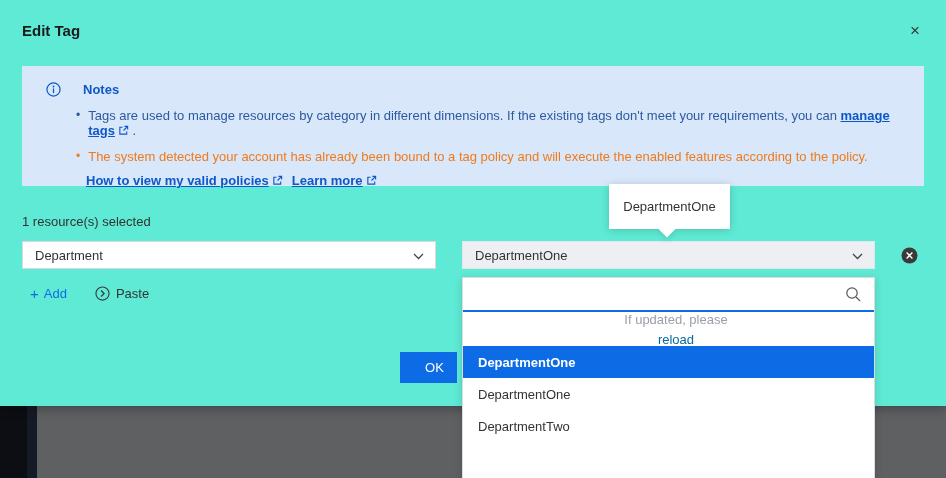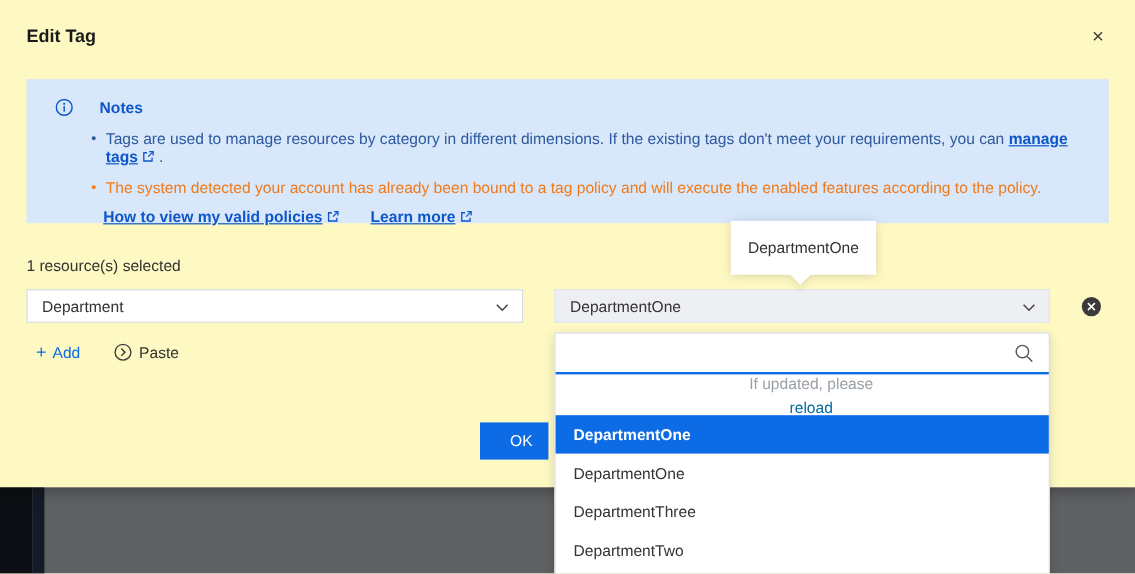--- a/index.html
+++ b/index.html
@@ -10,40 +10,40 @@
     overflow:hidden;
   }
   .stage { position:absolute; inset:0; }
 
   
   .backdrop { position:absolute; left:0; top:406px; width:946px; height:72px; background:#5f6062; }
   .sidebar-dark  { position:absolute; left:0;  top:406px; width:27px; height:72px; background:#0c0e13; }
   .sidebar-dark2 { position:absolute; left:27px; top:406px; width:10px; height:72px; background:#151b26; }
 
   
-  .modal { position:absolute; left:0; top:0; width:946px; height:406px; background:#fef9c3;
+  .modal { position:absolute; left:0; top:0; width:946px; height:406px; background:#5eead4;
            box-shadow:0 4px 10px rgba(0,0,0,.25); }
   .modal-title { position:absolute; left:22px; top:22px; font-size:15px; font-weight:bold; color:#1a1a1a; }
   .close-btn { position:absolute; right:22px; top:22px; width:18px; height:18px; cursor:pointer;
                font-size:17px; line-height:17px; color:#3a3a3a; text-align:center; }
 
   
   .notes { position:absolute; left:22px; top:66px; width:902px; height:120px;
            background:#d8e7fa; padding:16px 24px 10px 24px; }
   .notes-header { display:flex; align-items:center; gap:22px; color:#0d57c9; }
   .notes-header .title { font-weight:bold; font-size:13px; }
   .notes-bullet { display:flex; margin:11px 0 0 30px; line-height:15px; }
   .notes-bullet .dot { margin-right:8px; font-size:12px; }
   .b1 { color:#2d5a9e; }
   .b1 .dot { color:#2d5a9e; }
   .b2 { color:#ef7b1c; }
   .b2 .dot { color:#ef7b1c; }
   .notes a { color:#0d57c9; font-weight:bold; text-decoration:underline; cursor:pointer; }
   .ext-icon { display:inline-block; width:11px; height:11px; margin-left:3px; color:#0d57c9; vertical-align:-1px; }
-  .notes-links { display:flex; gap:26px; margin:9px 0 0 40px; }
+  .notes-links { display:flex; gap:9px; margin:9px 0 0 40px; }
 
   
   .summary { position:absolute; left:22px; top:214px; color:#333; }
   .select-box { position:absolute; height:28px; display:flex; align-items:center;
                 padding:0 30px 0 12px; cursor:pointer; }
   .select-key { left:22px; top:241px; width:414px; background:#fff; border:1px solid #d7d9de; }
   .select-val { left:462px; top:241px; width:413px; background:#edeff3; border:1px solid #e3e5e9; }
   .select-box .chev { position:absolute; right:11px; top:11px; width:11px; height:7px; }
 
   .remove-btn { position:absolute; left:901px; top:247px; width:17px; height:17px; cursor:pointer; }
@@ -199,17 +199,16 @@
           <path d="M11 11l4.2 4.2" stroke="#555" stroke-width="1.2"></path>
         </svg>
       </span>
     </div>
     <div class="dd-hint">
       <span>If updated, please</span>
       <a>reload</a>
     </div>
     <div class="dd-option selected">DepartmentOne</div>
     <div class="dd-option">DepartmentOne</div>
-    <div class="dd-option">DepartmentThree</div>
     <div class="dd-option">DepartmentTwo</div>
   </div>
 
 </div>
 
 </body></html>

